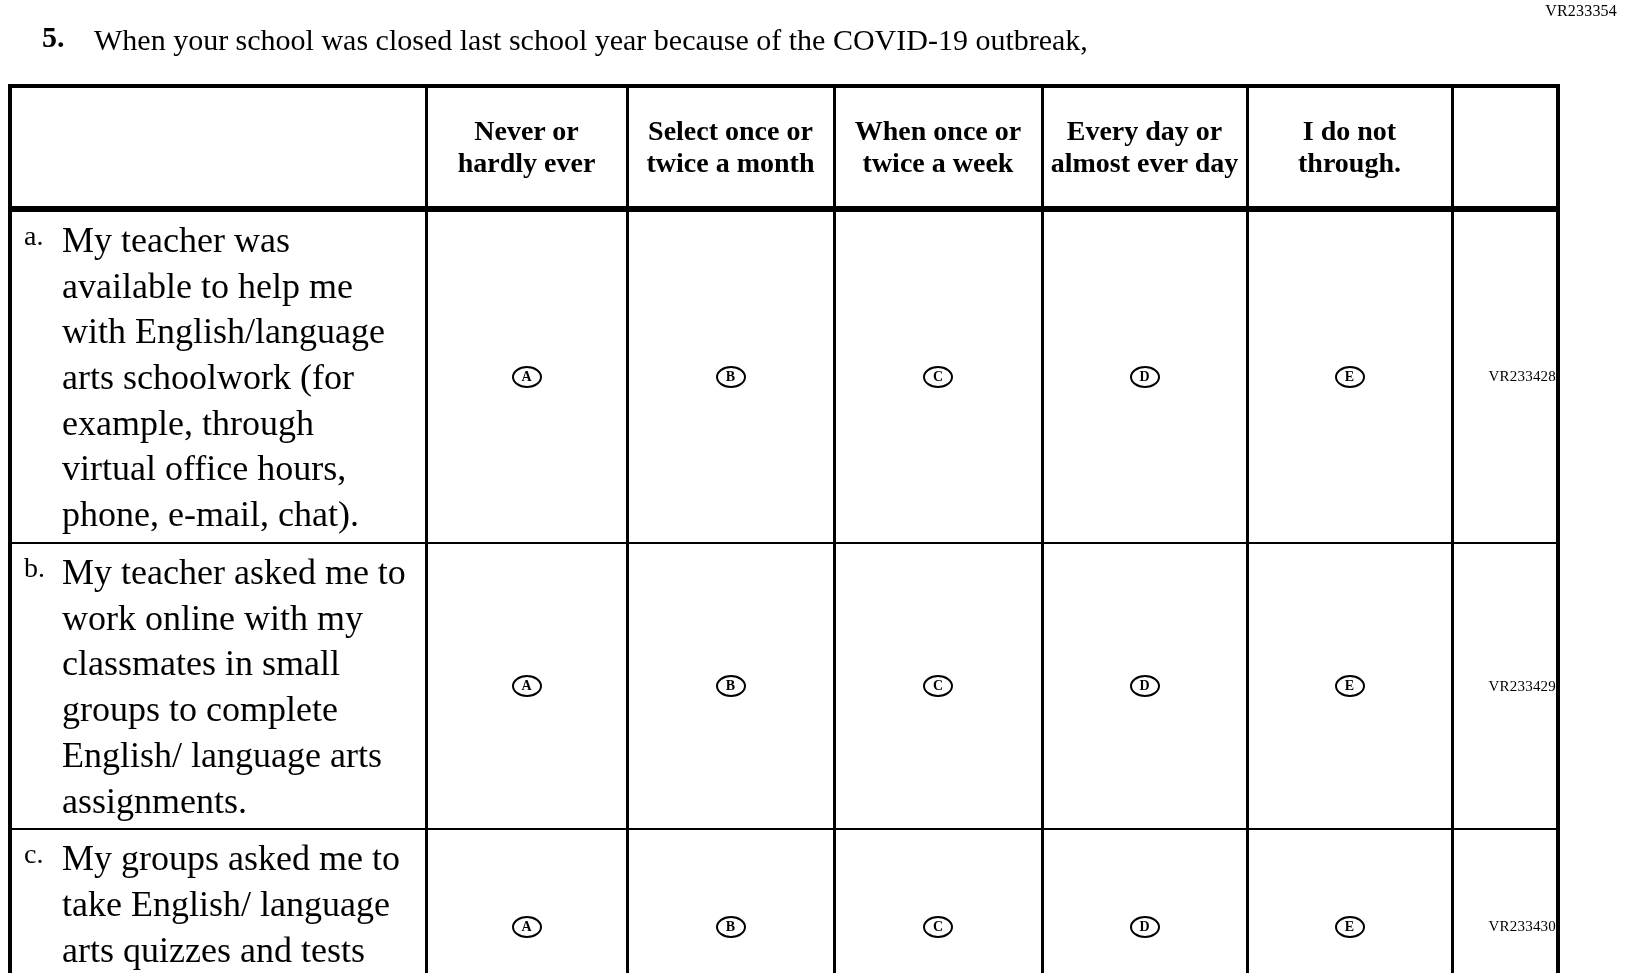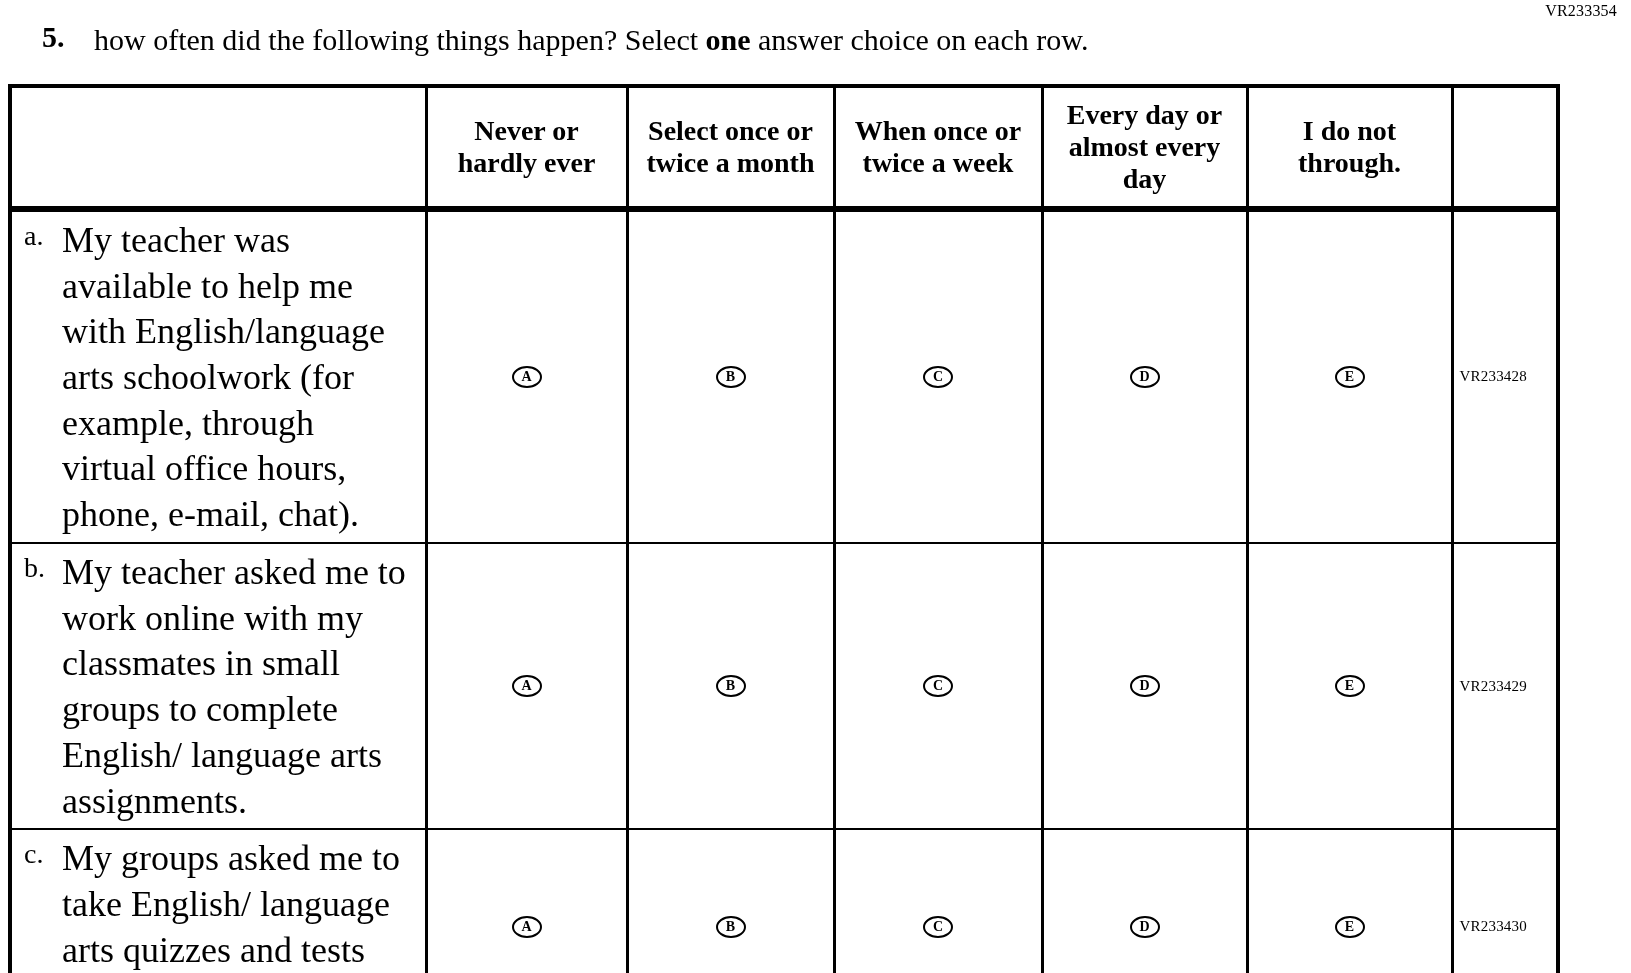--- a/index.html
+++ b/index.html
@@ -96,58 +96,58 @@
     border-radius: 50%;
     font-size: 14px;
     font-weight: bold;
     cursor: pointer;
     background: #fff;
   }
   td.code {
     vertical-align: middle;
     font-size: 15px;
     padding-left: 6px;
-    text-align: left;
+    text-align: right;
     letter-spacing: 0.2px;
   }
   tr.row-a { height: 258px; }
   tr.row-b { height: 257px; }
   tr.row-c { height: 155px; }
 </style>
 </head>
 <body>
 
 <div class="page">
 
   <div class="top-code">VR233354</div>
 
   <div class="question">
     <div class="q-number">5.</div>
     <div class="q-text">
-      <div><span>how often did the following things happen? Select </span><span class="bold">one</span><span> answer choice on each row.</span></div>
+      <div>When your school was closed last school year because of the COVID-19 outbreak,</div>
     </div>
   </div>
 
   <table class="matrix">
     <colgroup>
       <col style="width:416px">
       <col style="width:201px">
       <col style="width:207px">
       <col style="width:208px">
       <col style="width:205px">
       <col style="width:205px">
       <col style="width:106px">
     </colgroup>
     <thead>
       <tr>
         <th></th>
         <th>Never or hardly ever</th>
         <th>Select once or twice a month</th>
         <th>When once or twice a week</th>
-        <th>Every day or almost every day</th>
+        <th>Every day or almost ever day</th>
         <th>I do not through.</th>
         <th></th>
       </tr>
     </thead>
     <tbody>
 
       <tr class="body-row row-a">
         <td class="stmt">
           <div class="stmt-inner">
             <span class="row-label">a.</span>

